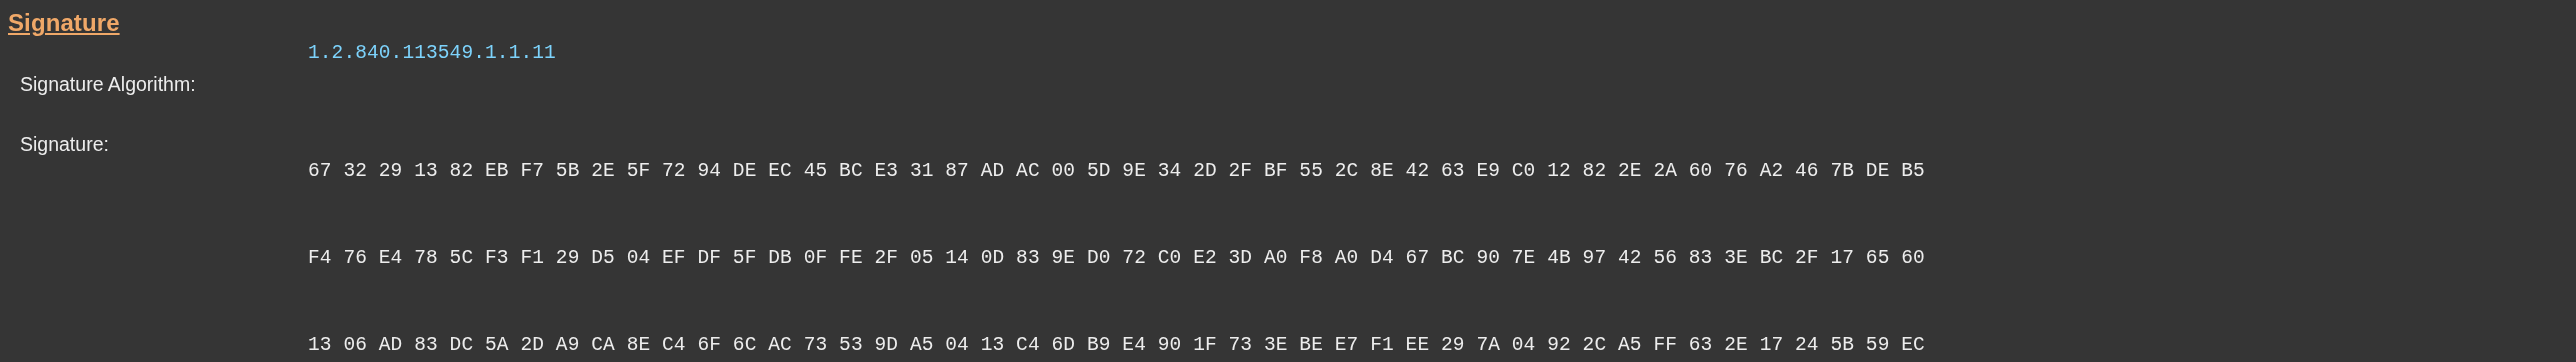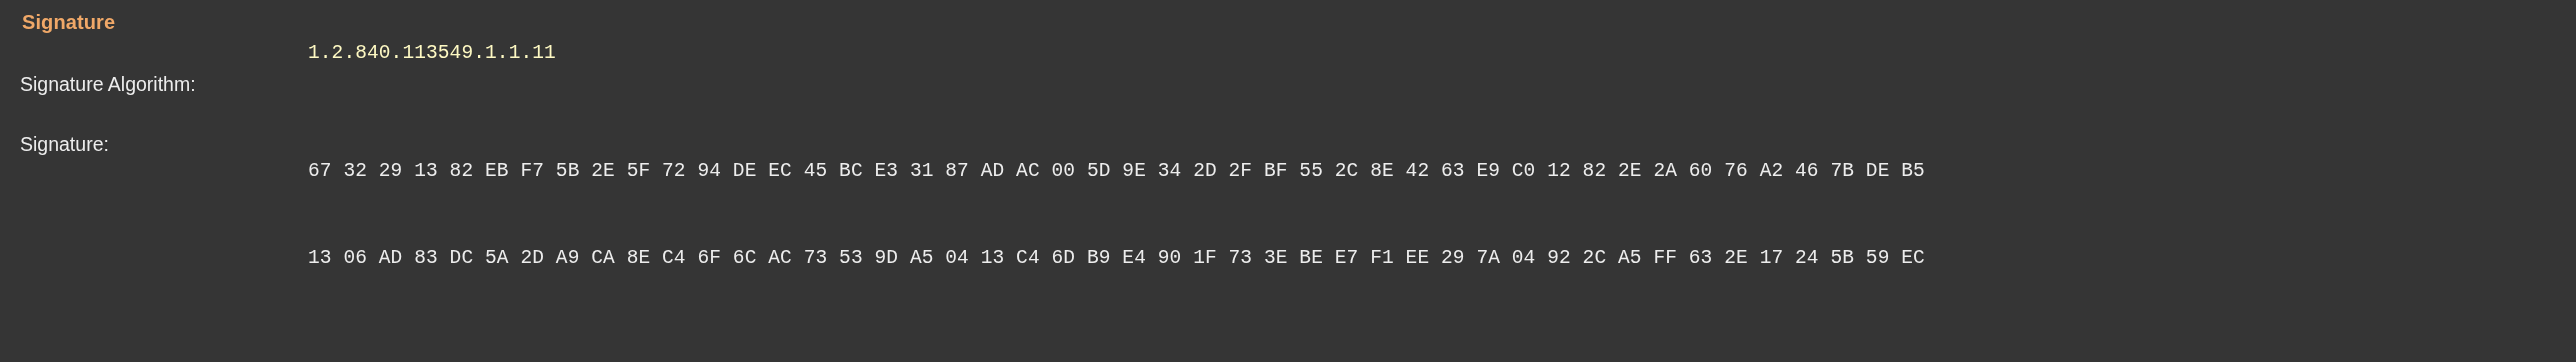--- a/index.html
+++ b/index.html
@@ -17,27 +17,28 @@
   .panel {
     width: 2576px;
     height: 362px;
     background: #353535;
     box-sizing: border-box;
     padding: 9.4px 0 0 0;
     position: relative;
   }
   .section-heading {
     font-family: "Liberation Sans", sans-serif;
-    font-size: 20px;
+    font-size: 24px;
     font-weight: bold;
     color: #f0a868;
-    padding-left: 22px;
+    padding-left: 8px;
     line-height: 27px;
     letter-spacing: 0.1px;
     white-space: nowrap;
+    text-decoration: underline;
   }
   .rows {
     padding-left: 20px;
     padding-top: 2.7px;
   }
   .row {
     display: flex;
     align-items: flex-start;
     line-height: 29px;
     white-space: nowrap;
@@ -48,21 +49,21 @@
     font-family: "Liberation Sans", sans-serif;
     font-size: 19.5px;
     font-weight: normal;
     color: #ededed;
     line-height: 29px;
     margin-top: 31px;
   }
   .row-value {
     font-family: "Liberation Mono", "DejaVu Sans Mono", monospace;
     font-size: 19.5px;
-    color: #fef9c3;
+    color: #7dd3fc;
     line-height: 29px;
     letter-spacing: 0.1px;
   }
   .hexdump {
     font-family: "Liberation Mono", "DejaVu Sans Mono", monospace;
     font-size: 19.5px;
     color: #ededed;
     line-height: 29px;
     letter-spacing: 0.1px;
     white-space: pre;
@@ -84,20 +85,21 @@
     <div class="row">
       <div class="row-label">Signature Algorithm:</div>
       <div class="row-value">1.2.840.113549.1.1.11</div>
     </div>
 
 
     <div class="row">
       <div class="row-label">Signature:</div>
       <div class="hexdump">
         <div class="hex-line">67 32 29 13 82 EB F7 5B 2E 5F 72 94 DE EC 45 BC E3 31 87 AD AC 00 5D 9E 34 2D 2F BF 55 2C 8E 42 63 E9 C0 12 82 2E 2A 60 76 A2 46 7B DE B5</div>
+        <div class="hex-line">F4 76 E4 78 5C F3 F1 29 D5 04 EF DF 5F DB 0F FE 2F 05 14 0D 83 9E D0 72 C0 E2 3D A0 F8 A0 D4 67 BC 90 7E 4B 97 42 56 83 3E BC 2F 17 65 60</div>
         <div class="hex-line">13 06 AD 83 DC 5A 2D A9 CA 8E C4 6F 6C AC 73 53 9D A5 04 13 C4 6D B9 E4 90 1F 73 3E BE E7 F1 EE 29 7A 04 92 2C A5 FF 63 2E 17 24 5B 59 EC</div>
         
         
         
       </div>
     </div>
 
   </div>
 </div>
 

